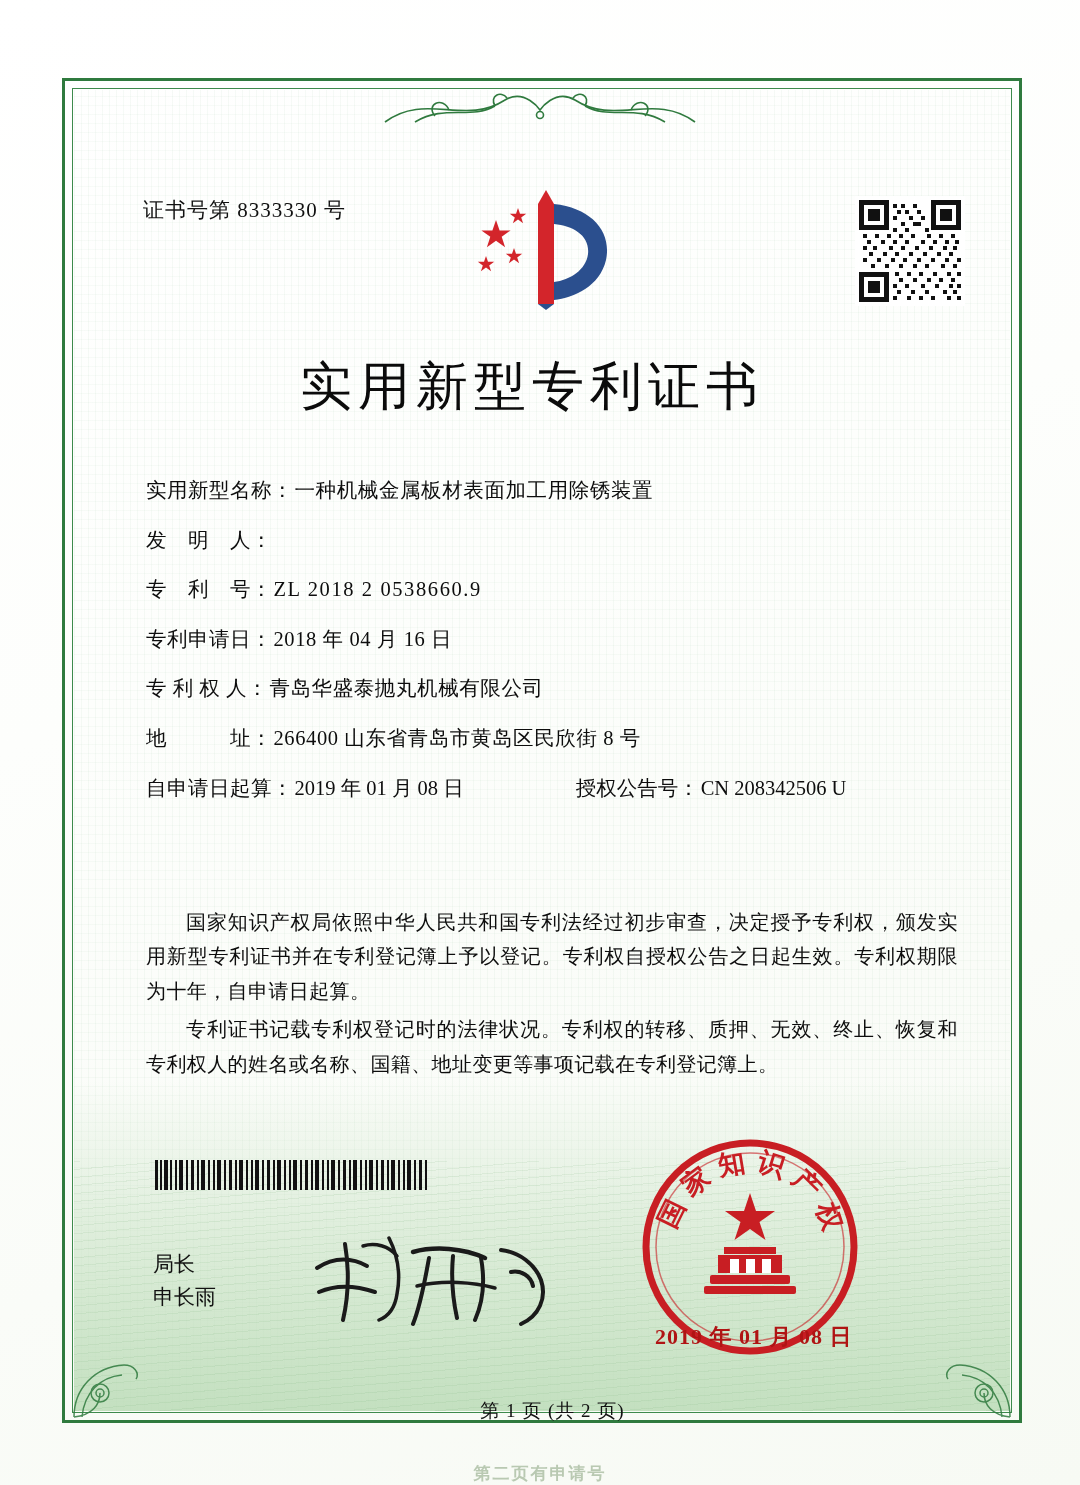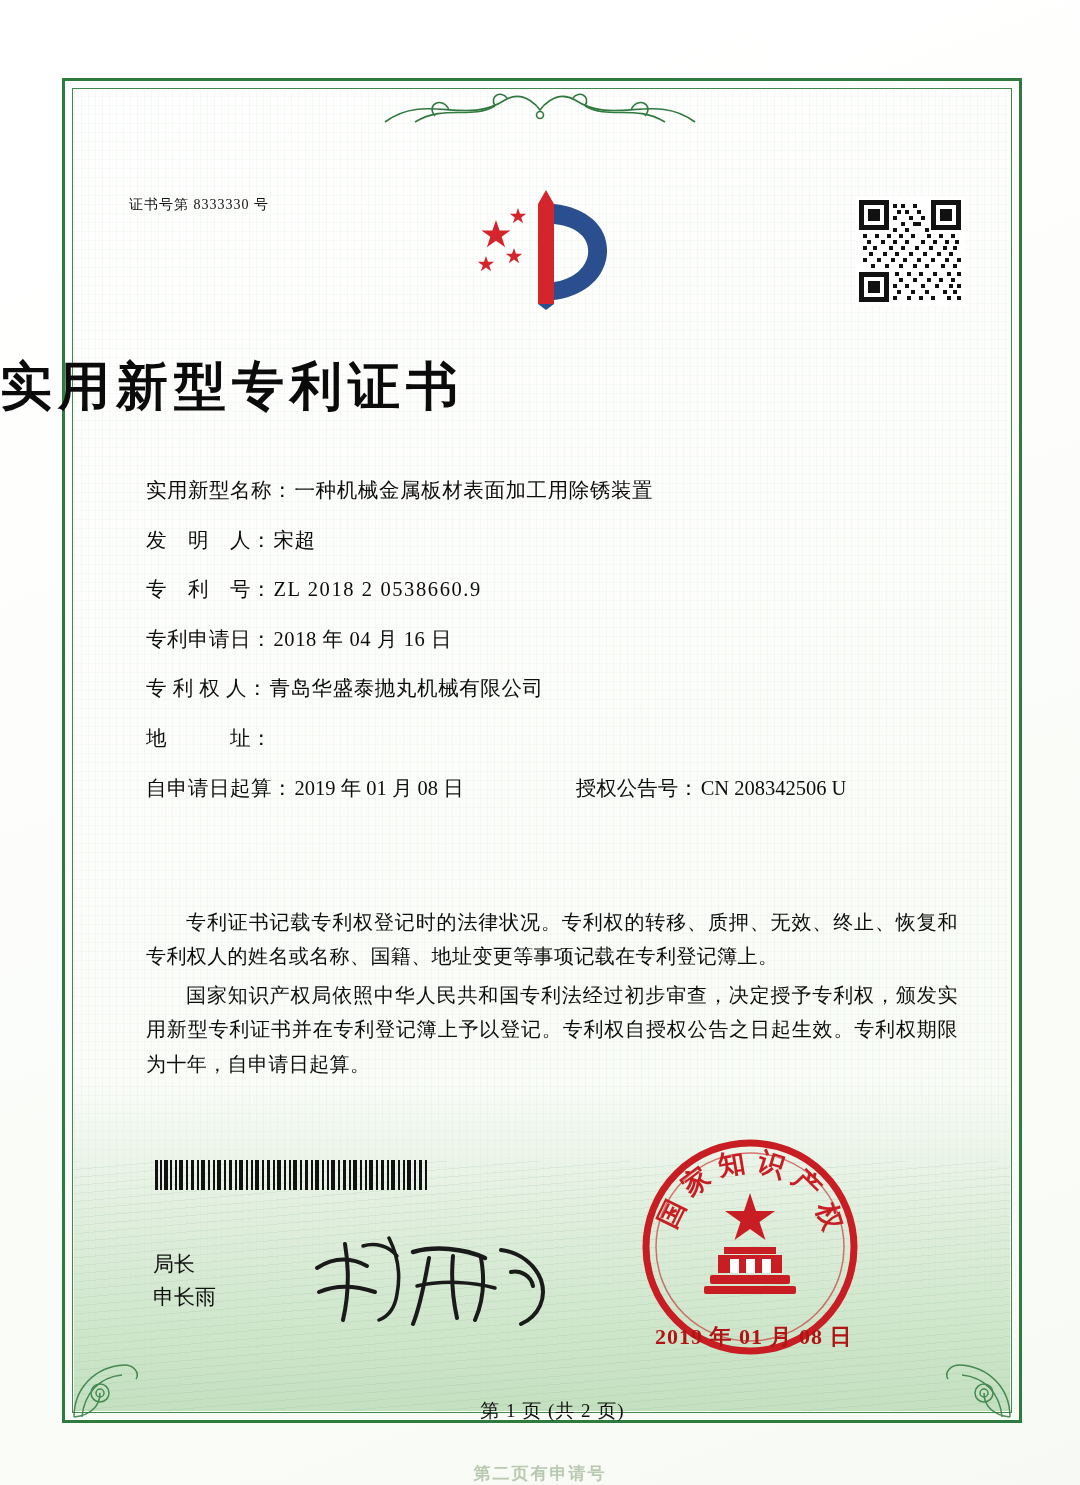--- a/index.html
+++ b/index.html
@@ -90,23 +90,23 @@
     background: repeating-linear-gradient(
         175deg,
         rgba(120,175,120,0.13) 0 1px,
         rgba(255,255,255,0) 1px 8px);
     pointer-events: none;
   }
 
   
   #cert-number {
     position: absolute;
-    left: 129px;
+    left: 143px;
     top: 196px;
-    font-size: 14px;
+    font-size: 21px;
     letter-spacing: 1px;
     color: #111;
     white-space: nowrap;
   }
 
   
   #logo {
     position: absolute;
     left: 466px;
     top: 186px;
@@ -122,23 +122,23 @@
     width: 110px;
     height: 110px;
   }
 
   
   #title {
     position: absolute;
     left: 0;
     right: 16px;
     top: 352px;
-    text-align: left;
+    text-align: center;
     font-size: 52px;
-    font-weight: bold;
+    font-weight: normal;
     letter-spacing: 6px;
     color: #0b0b0b;
     font-family: "DejaVu Serif", "Liberation Serif", serif;
   }
 
   
   #fields {
     position: absolute;
     left: 146px;
     top: 478px;
@@ -440,21 +440,20 @@
 
     <div class="field-row">
       <span class="field-label">实用新型名称</span>
       <span class="field-colon">：</span>
       <span class="field-value">一种机械金属板材表面加工用除锈装置</span>
     </div>
 
     <div class="field-row">
       <span class="field-label">发　明　人</span>
       <span class="field-colon">：</span>
-      <span class="field-value">宋超</span>
     </div>
 
     <div class="field-row">
       <span class="field-label">专　利　号</span>
       <span class="field-colon">：</span>
       <span class="field-value mono">ZL 2018 2 0538660.9</span>
     </div>
 
     <div class="field-row">
       <span class="field-label">专利申请日</span>
@@ -464,36 +463,37 @@
 
     <div class="field-row">
       <span class="field-label">专 利 权 人</span>
       <span class="field-colon">：</span>
       <span class="field-value">青岛华盛泰抛丸机械有限公司</span>
     </div>
 
     <div class="field-row">
       <span class="field-label">地　　　址</span>
       <span class="field-colon">：</span>
+      <span class="field-value">266400 山东省青岛市黄岛区民欣街 8 号</span>
     </div>
 
     <div class="field-row">
       <span class="field-label">自申请日起算</span>
       <span class="field-colon">：</span>
       <span>2019 年 01 月 08 日</span>
       <span class="second-label">授权公告号</span>
       <span class="field-colon">：</span>
       <span>CN 208342506 U</span>
     </div>
 
   </div>
 
   <div id="paragraphs">
+    <p>国家知识产权局依照中华人民共和国专利法经过初步审查，决定授予专利权，颁发实用新型专利证书并在专利登记簿上予以登记。专利权自授权公告之日起生效。专利权期限为十年，自申请日起算。</p>
     <p>专利证书记载专利权登记时的法律状况。专利权的转移、质押、无效、终止、恢复和专利权人的姓名或名称、国籍、地址变更等事项记载在专利登记簿上。</p>
-    <p>国家知识产权局依照中华人民共和国专利法经过初步审查，决定授予专利权，颁发实用新型专利证书并在专利登记簿上予以登记。专利权自授权公告之日起生效。专利权期限为十年，自申请日起算。</p>
   </div>
 
   <div id="barcode">
     <svg viewBox="0 0 275 30" width="275" height="30" shape-rendering="crispEdges">
       <g fill="#111">
         <rect x="0" y="0" width="3" height="30"></rect>
           <rect x="5" y="0" width="1.5" height="30"></rect>
         <rect x="9" y="0" width="4" height="30"></rect>
           <rect x="15" y="0" width="2" height="30"></rect>
         <rect x="20" y="0" width="1.5" height="30"></rect>

